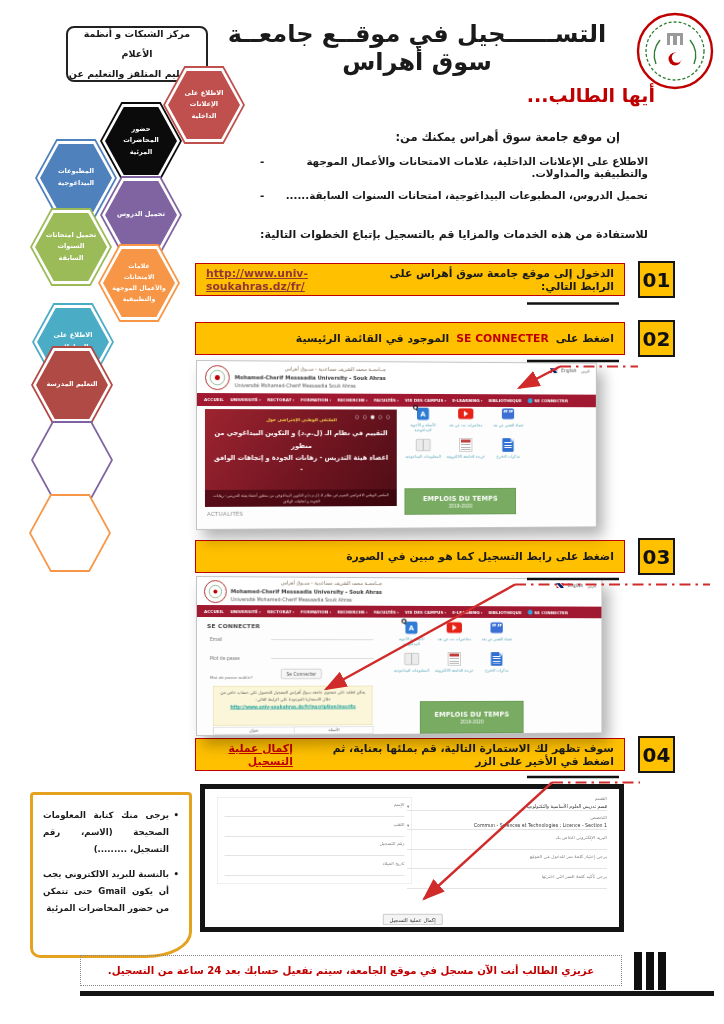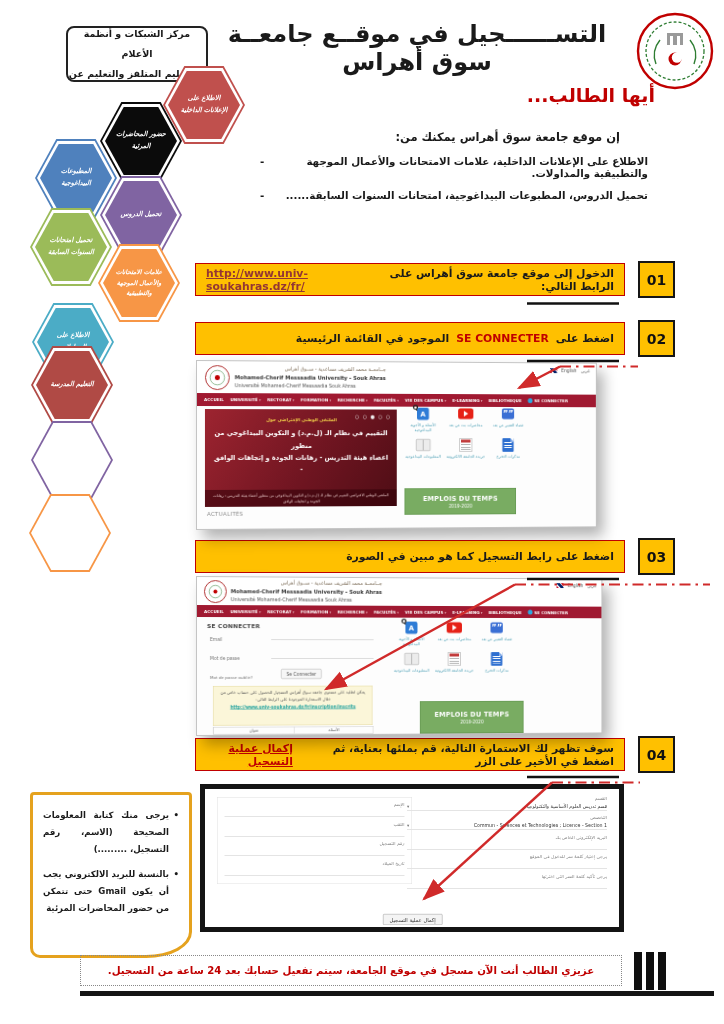--- a/index.html
+++ b/index.html
@@ -15,36 +15,36 @@
               font-size:24px;font-weight:bold;direction:rtl;}
   .callout{position:absolute;right:69px;top:84px;color:#C00000;font-size:19px;font-weight:bold;direction:rtl;}
   .main-logo{position:absolute;right:8px;top:10px;width:82px;height:82px;}
 
   
   .hexclip{clip-path:polygon(26% 0,74% 0,100% 50%,74% 100%,26% 100%,0 50%);}
   .hex{position:absolute;width:82px;height:78px;background:var(--c);}
   .hex-gap{position:absolute;inset:2px;background:#fff;}
   .hex-core{position:absolute;inset:5px;background:var(--c);display:flex;align-items:center;
             justify-content:center;text-align:center;color:#fff;font-weight:bold;
-            font-size:6.6px;line-height:1.75;padding:2px 9px;direction:rtl;font-style:italic;}
+            font-size:6.6px;line-height:1.75;padding:2px 9px;direction:rtl;}
 
   
   .lead{position:absolute;right:104px;top:130px;font-size:11.5px;font-weight:bold;direction:rtl;}
   .bullets{position:absolute;right:76px;top:155px;width:382px;direction:rtl;}
   .bullet{position:relative;font-size:10.3px;font-weight:bold;margin-bottom:10px;text-align:right;}
   .bullet .dash{position:absolute;left:-6px;top:0;font-weight:bold;}
   .cta{position:absolute;right:76px;top:228px;font-size:11px;font-weight:bold;direction:rtl;}
 
   
   .step-bar{position:absolute;left:195px;width:430px;height:33px;background:#FFC000;
             border:1.6px solid #C00000;box-sizing:border-box;display:flex;align-items:center;
             direction:rtl;padding:0 10px;font-size:10.8px;font-weight:bold;gap:4px;}
   .step-badge{position:absolute;left:638px;width:37px;height:37px;background:#FFC000;
               border:2.6px solid #161616;box-sizing:border-box;display:flex;align-items:center;
-              justify-content:center;font-size:14px;font-weight:bold;color:#111;}
+              justify-content:center;font-size:20px;font-weight:bold;color:#111;}
   .hl{color:#C00000;font-weight:bold;padding:0 3px;}
   .hl-u{text-decoration:underline;}
   .doc-link{color:#943634;font-weight:bold;text-decoration:underline;direction:ltr;unicode-bidi:embed;margin-right:4px;}
 
   
   .shot{position:absolute;background:#fdfdfd;border:1px solid #c4c4c4;
         transform:perspective(1200px) rotateY(5.5deg);transform-origin:left center;
         box-shadow:7px 9px 14px rgba(0,0,0,.30);overflow:hidden;}
   .shot-scale{position:absolute;left:0;top:0;width:200%;height:200%;
               transform:scale(.5);transform-origin:top left;}
@@ -232,20 +232,21 @@
   <div class="bullets">
     <div class="bullet">
       <span class="dash">-</span>
       <span>الاطلاع على الإعلانات الداخلية، علامات الامتحانات والأعمال الموجهة والتطبيقية والمداولات.</span>
     </div>
     <div class="bullet">
       <span class="dash">-</span>
       <span>تحميل الدروس، المطبوعات البيداغوجية، امتحانات السنوات السابقة......</span>
     </div>
   </div>
+  <div class="cta">للاستفادة من هذه الخدمات والمزايا قم بالتسجيل بإتباع الخطوات التالية:</div>
 
   <div class="step-bar" style="top:263px">
     <span>الدخول إلى موقع جامعة سوق أهراس على الرابط التالي:</span>
     <span class="doc-link">http://www.univ-soukahras.dz/fr/</span>
   </div>
   <div class="step-badge" style="top:261px">01</div>
 
   <div class="step-bar" style="top:322px">
     <span>اضغط على</span>
     <span class="hl">SE CONNECTER</span>

